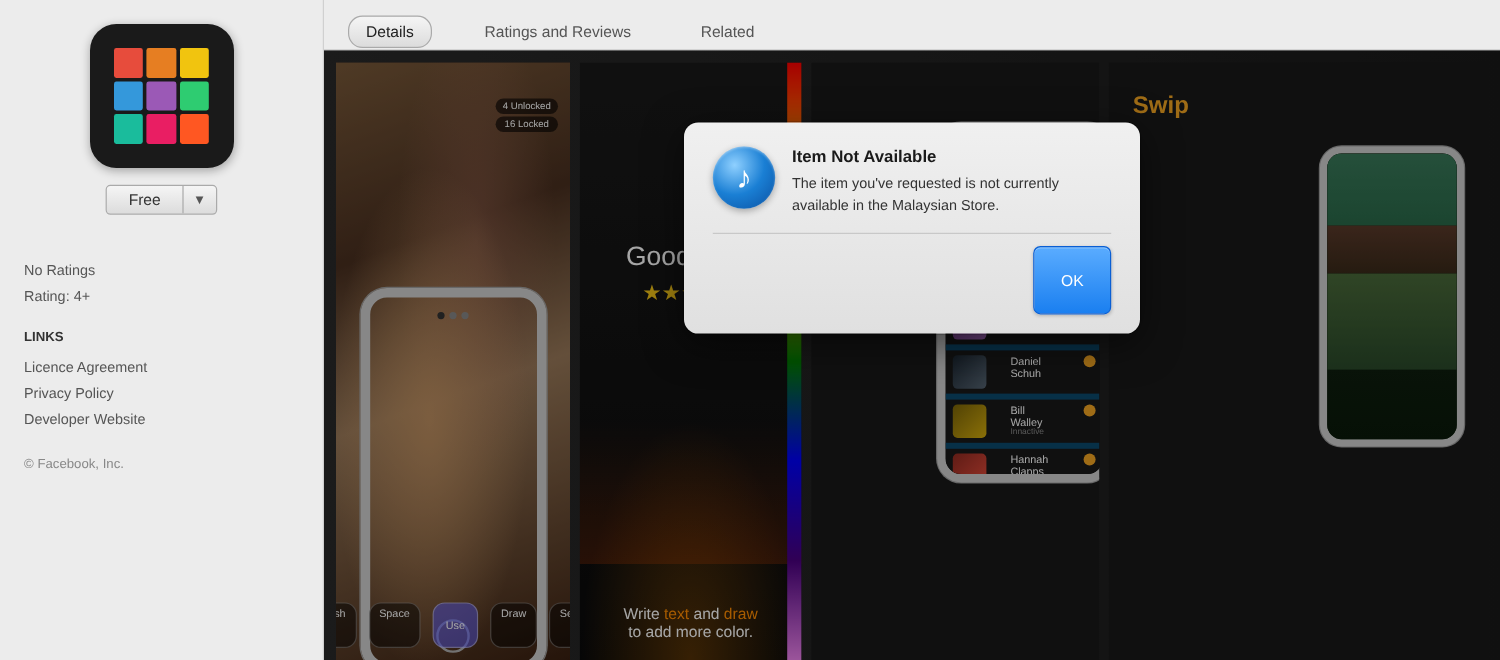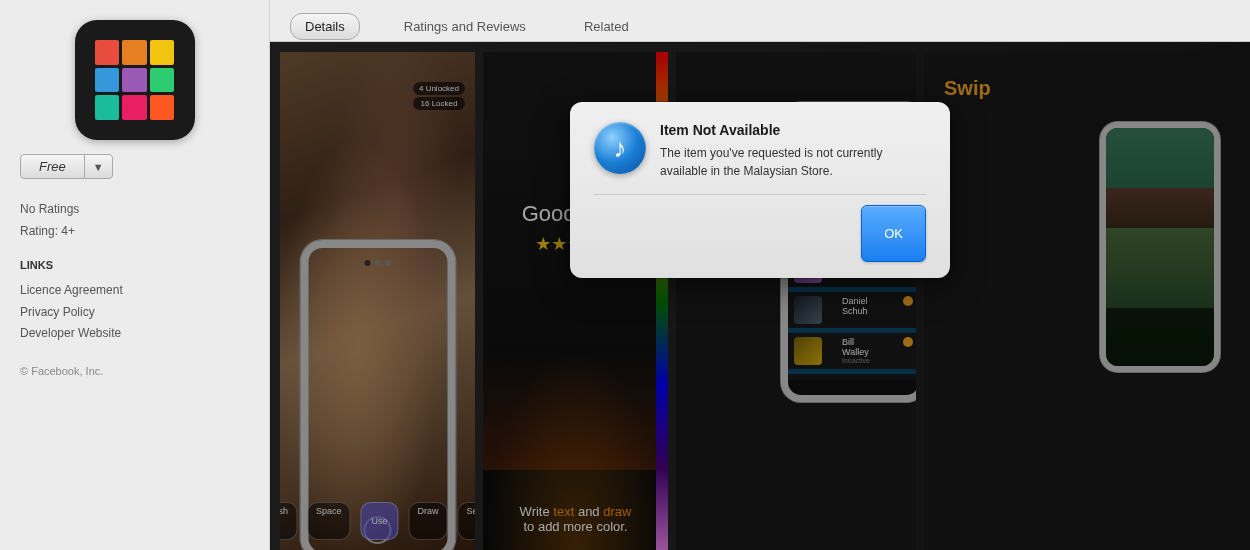--- a/index.html
+++ b/index.html
@@ -59,22 +59,22 @@
       width: 80px;
       height: 80px;
     }
 
     .icon-cell {
       border-radius: 2px;
     }
 
     .free-btn-wrapper {
       display: flex;
-      margin-bottom: 20px;
-      font-style: italic;
+      justify-content: center;
+      margin-bottom: 36px;
     }
 
     .free-btn {
       display: flex;
       align-items: center;
       border: 1px solid #aaa;
       border-radius: 4px;
       background: linear-gradient(to bottom, #f5f5f5, #dcdcdc);
       cursor: pointer;
       overflow: hidden;
@@ -717,20 +717,27 @@
                   <div class="sling-status-dot"></div>
                 </div>
                 <div class="sling-list-item">
                   <div class="sling-avatar" style="background:linear-gradient(135deg,#7d6608,#d4ac0d);"></div>
                   <div class="sling-name">
                       <div style="font-size:9px;color:white;">Bill Walley</div>
                       <div style="font-size:7px;color:#888;">Innactive</div>
                     </div>
                   <div class="sling-status-dot"></div>
                 </div>
+                <div class="sling-list-item">
+                  <div class="sling-avatar" style="background:linear-gradient(135deg,#922b21,#e74c3c);"></div>
+                  <div class="sling-name">
+                      <div style="font-size:9px;color:white;">Hannah Clapps</div>
+                    </div>
+                  <div class="sling-status-dot"></div>
+                </div>
               </div>
             </div>
           </div>
         </div>
 
         <div class="screenshot-4">
           <div class="screenshot-4-bg">
             <div class="swip-title">Swip</div>
             <div style="position:absolute;top:50px;left:20px;right:0;bottom:0;overflow:hidden;">
               <div style="width:120px;height:250px;border:6px solid #d0d0d0;border-radius:18px;background:#2a3a2a;position:absolute;top:20px;right:20px;box-shadow:0 0 0 1px #a0a0a0;">

